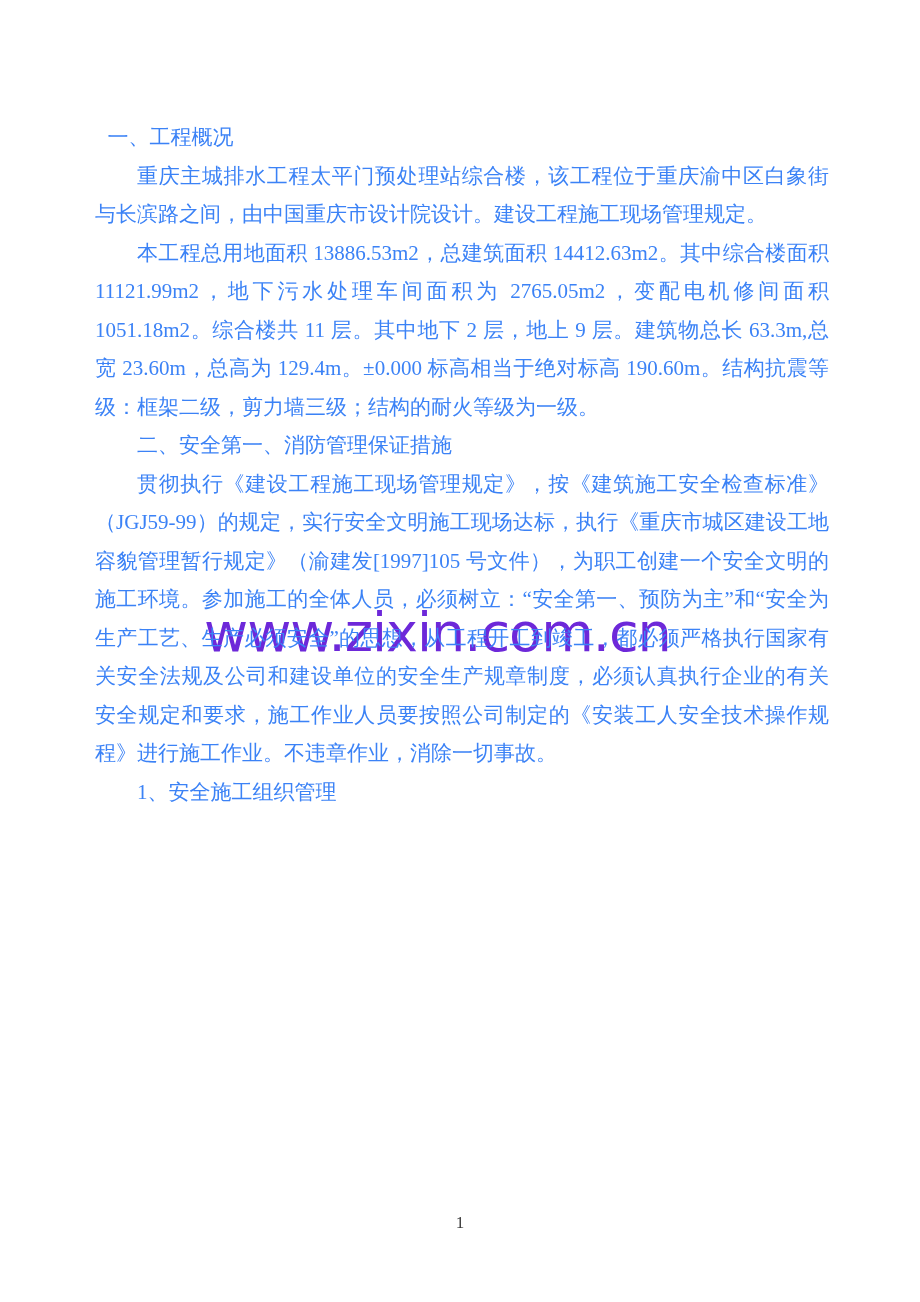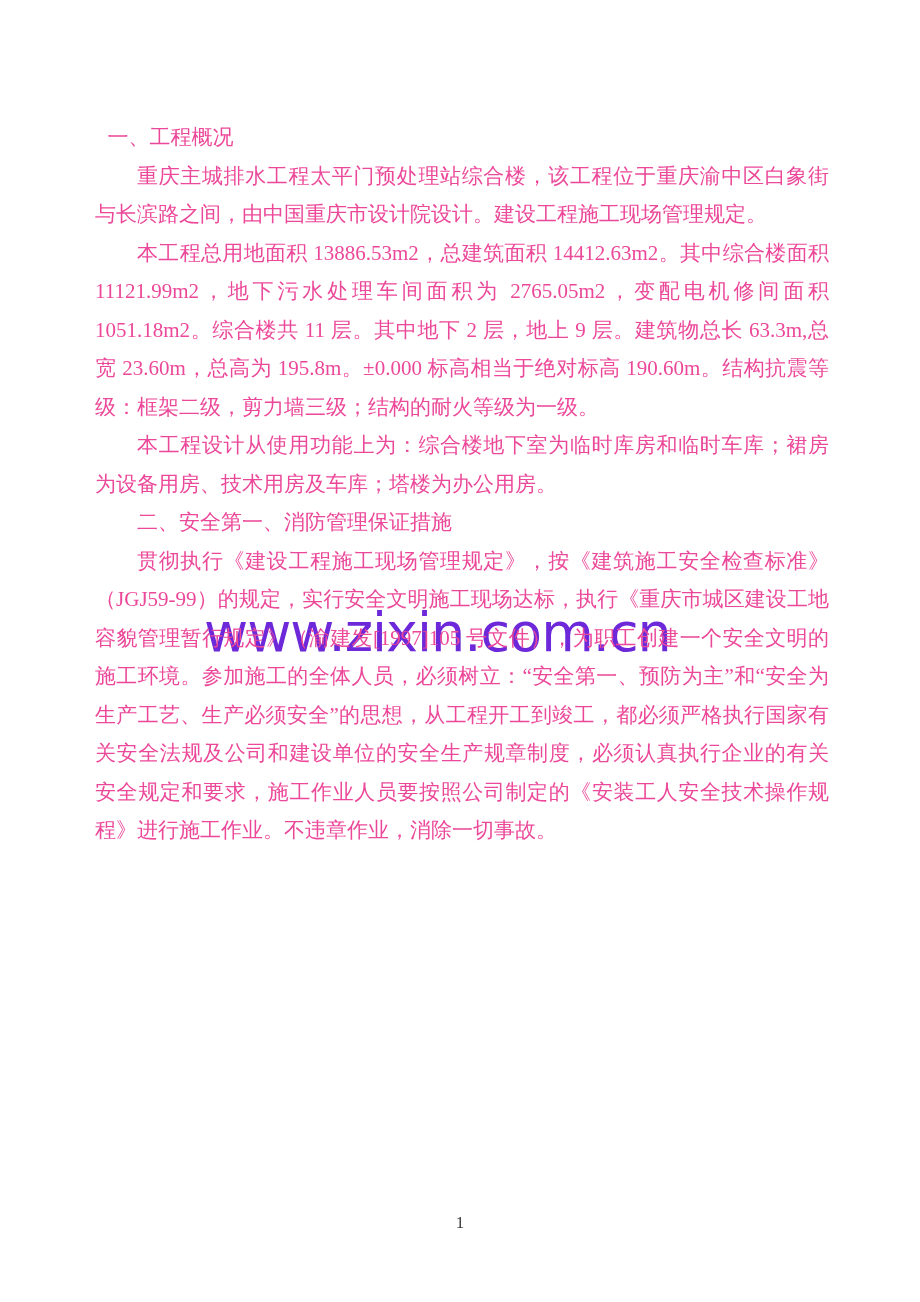--- a/index.html
+++ b/index.html
@@ -29,21 +29,21 @@
     user-select: none;
   }
   .content {
     position: absolute;
     left: 95px;
     top: 118px;
     width: 734px;
     z-index: 1;
     font-size: 21px;
     line-height: 38.5px;
-    color: #ec4899;
+    color: #3b82f6;
     text-align: justify;
     text-justify: inter-ideograph;
   }
   .content p,
   .content h2,
   .content h3 {
     margin: 0;
     padding: 0;
     font-size: 21px;
     font-weight: normal;
@@ -69,26 +69,26 @@
 
 <div class="page">
 
   <div class="watermark">www.zixin.com.cn</div>
 
   <div class="content">
     <h2 class="h-first">一、工程概况</h2>
 
     <p>重庆主城排水工程太平门预处理站综合楼，该工程位于重庆渝中区白象街与长滨路之间，由中国重庆市设计院设计。建设工程施工现场管理规定。</p>
 
-    <p>本工程总用地面积 13886.53m2，总建筑面积 14412.63m2。其中综合楼面积 11121.99m2，地下污水处理车间面积为 2765.05m2，变配电机修间面积 1051.18m2。综合楼共 11 层。其中地下 2 层，地上 9 层。建筑物总长 63.3m,总宽 23.60m，总高为 195.8m。±0.000 标高相当于绝对标高 190.60m。结构抗震等级：框架二级，剪力墙三级；结构的耐火等级为一级。</p>
+    <p>本工程总用地面积 13886.53m2，总建筑面积 14412.63m2。其中综合楼面积 11121.99m2，地下污水处理车间面积为 2765.05m2，变配电机修间面积 1051.18m2。综合楼共 11 层。其中地下 2 层，地上 9 层。建筑物总长 63.3m,总宽 23.60m，总高为 129.4m。±0.000 标高相当于绝对标高 190.60m。结构抗震等级：框架二级，剪力墙三级；结构的耐火等级为一级。</p>
 
-    <p>本工程设计从使用功能上为：综合楼地下室为临时库房和临时车库；裙房为设备用房、技术用房及车库；塔楼为办公用房。</p>
 
     <h2>二、安全第一、消防管理保证措施</h2>
 
     <p>贯彻执行《建设工程施工现场管理规定》，按《建筑施工安全检查标准》（JGJ59-99）的规定，实行安全文明施工现场达标，执行《重庆市城区建设工地容貌管理暂行规定》（渝建发[1997]105 号文件），为职工创建一个安全文明的施工环境。参加施工的全体人员，必须树立：“安全第一、预防为主”和“安全为生产工艺、生产必须安全”的思想，从工程开工到竣工，都必须严格执行国家有关安全法规及公司和建设单位的安全生产规章制度，必须认真执行企业的有关安全规定和要求，施工作业人员要按照公司制定的《安装工人安全技术操作规程》进行施工作业。不违章作业，消除一切事故。</p>
 
+    <h3>1、安全施工组织管理</h3>
 
   </div>
 
   <div class="footer">1</div>
 
 </div>
 
 </body></html>

